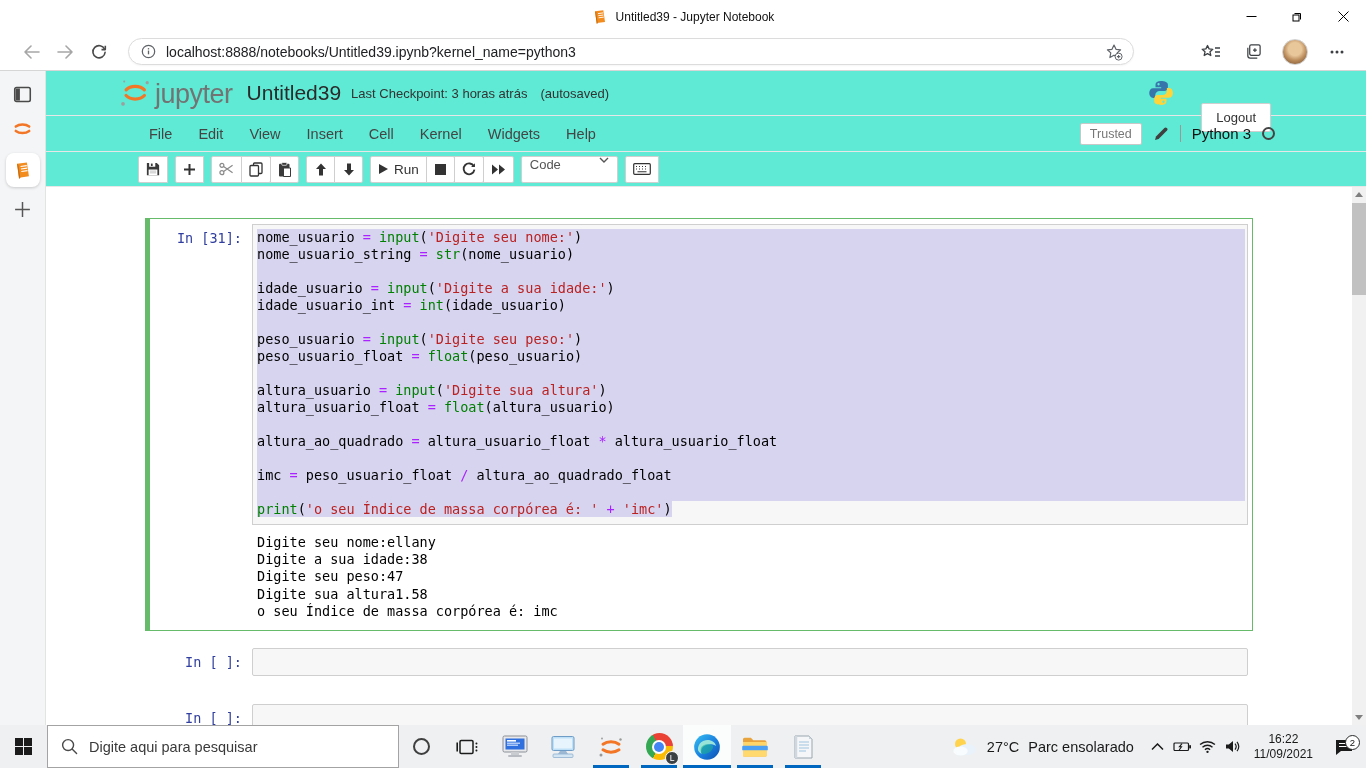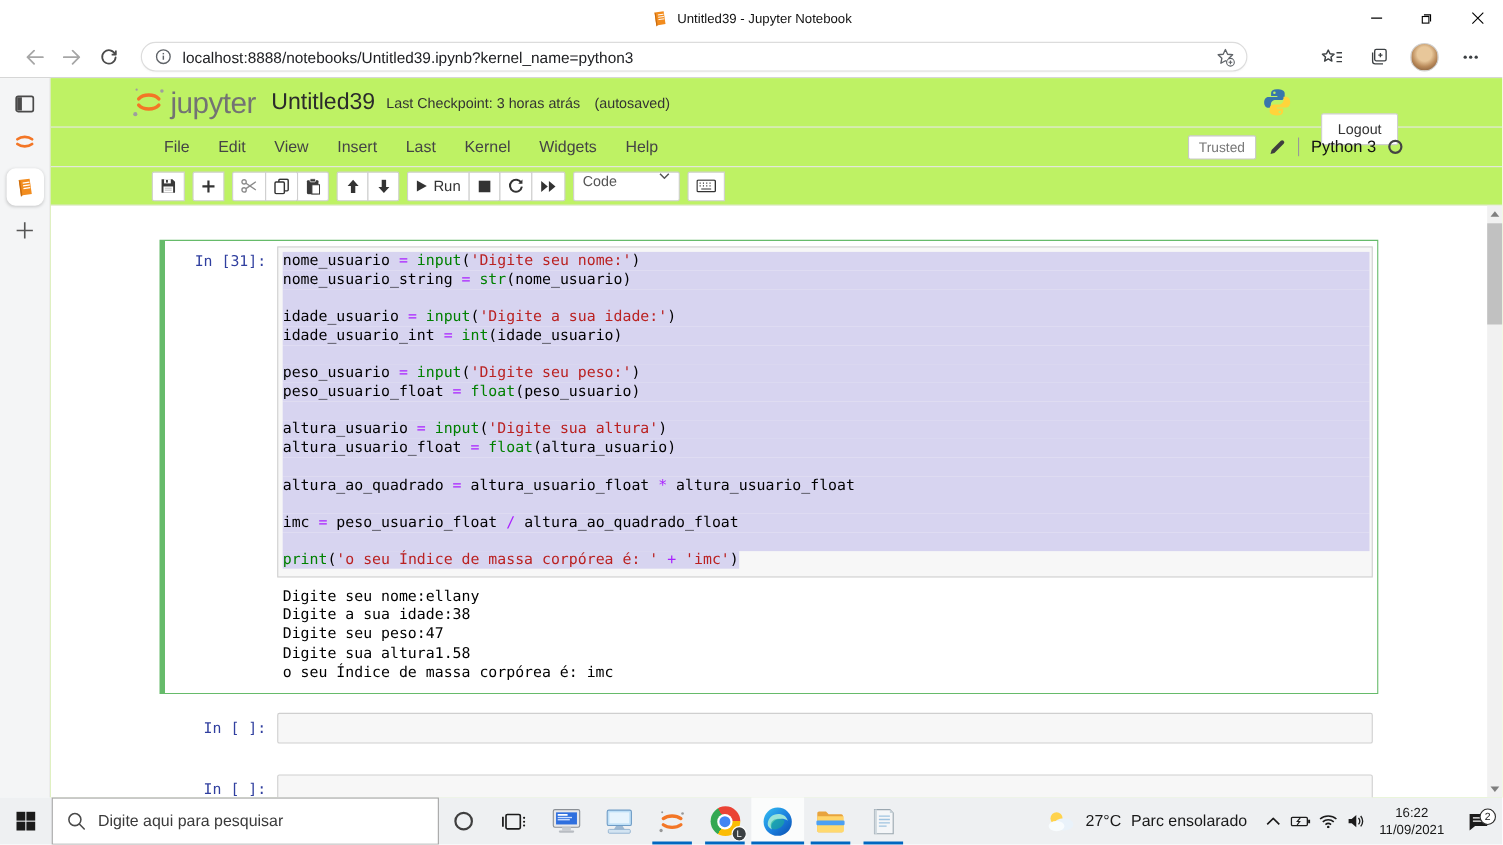--- a/index.html
+++ b/index.html
@@ -19,21 +19,21 @@
   .addressbar { flex:1; margin:0 58px 0 12px; height:27px; border:1px solid #dcdcdc; border-radius:14px; background:#fff; display:flex; align-items:center; padding:0 10px 0 12px; gap:10px; box-shadow:0 1px 2px rgba(0,0,0,.04); }
   .url { font-size:14px; color:#202124; white-space:nowrap; overflow:hidden; flex:1; }
   .chrome-right { display:flex; align-items:center; gap:4px; }
   .cr-btn { width:38px; height:30px; display:flex; align-items:center; justify-content:center; }
   .avatar { width:26px; height:26px; border-radius:50%; background:radial-gradient(circle at 50% 38%, #e8c79a 0 34%, #b98a5a 60%, #6e4a2e 100%); border:1px solid #d0d0d0; }
 
   
   .page { position:absolute; top:71px; left:0; right:0; bottom:43px; background:#fff; }
   .tabstrip { position:absolute; left:0; top:0; bottom:0; width:46px; background:#f4f5f6; border-right:1px solid #e3e3e3; display:flex; flex-direction:column; align-items:center; padding-top:14px; gap:13px; }
   .activetab { width:34px; height:34px; background:#fff; border-radius:8px; box-shadow:0 1px 3px rgba(0,0,0,.18); display:flex; align-items:center; justify-content:center; }
-  .content { position:absolute; left:46px; top:0; right:0; bottom:0; overflow:hidden; background:#bef264; }
+  .content { position:absolute; left:46px; top:0; right:0; bottom:0; overflow:hidden; background:#5eead4; }
 
   
   .jheader { height:44px; display:flex; align-items:center; padding:0 95px 0 73px; }
   .jlogo { display:flex; align-items:flex-end; gap:4px; }
   .jlogo-text { font-size:27px; color:#737373; letter-spacing:-0.5px; line-height:1; }
   .nb-title { font-size:21px; color:#2b2b2b; margin-left:14px; }
   .chkpt { font-size:13px; color:#333; margin-left:10px; }
   .autosv { font-size:13px; color:#333; margin-left:13px; }
   .logout { margin-left:26px; border:1px solid #cfcfcf; border-radius:2px; background:#fff; font-size:13px; color:#333; padding:6px 14px;margin-top:48px; }
 
@@ -243,21 +243,21 @@
           <path fill="#ffd43b" d="M12.1 22.2c2.9 0 4.6-1.1 4.6-2.9v-2.4h-4.9v-.8h7.1c1.8 0 3.3-1.7 3.3-4.2s-1.5-4.2-3.3-4.2H17v2.5c0 2-1.7 3.5-3.7 3.5H9.2c-1.7 0-3 1.4-3 3.1v2.5c0 1.8 2.5 2.9 5.9 2.9zm2-1.7a1 1 0 110-2 1 1 0 010 2z"></path>
         </svg>
         <button class="logout">Logout</button>
       </div>
 
       <div class="menubar">
         <span class="menu-item">File</span>
         <span class="menu-item">Edit</span>
         <span class="menu-item">View</span>
         <span class="menu-item">Insert</span>
-        <span class="menu-item">Last</span>
+        <span class="menu-item">Cell</span>
         <span class="menu-item">Kernel</span>
         <span class="menu-item">Widgets</span>
         <span class="menu-item">Help</span>
         <div class="menubar-right">
           <span class="trusted">Trusted</span>
           <svg width="16" height="16" viewBox="0 0 16 16">
               <path d="M2 14l1-3.6L11.4 2a1.7 1.7 0 012.4 0l.2.2a1.7 1.7 0 010 2.4L5.6 13z" fill="#3f3f3f"></path>
             </svg>
           <div class="msep"></div>
           <span class="kernel-name">Python 3</span>

